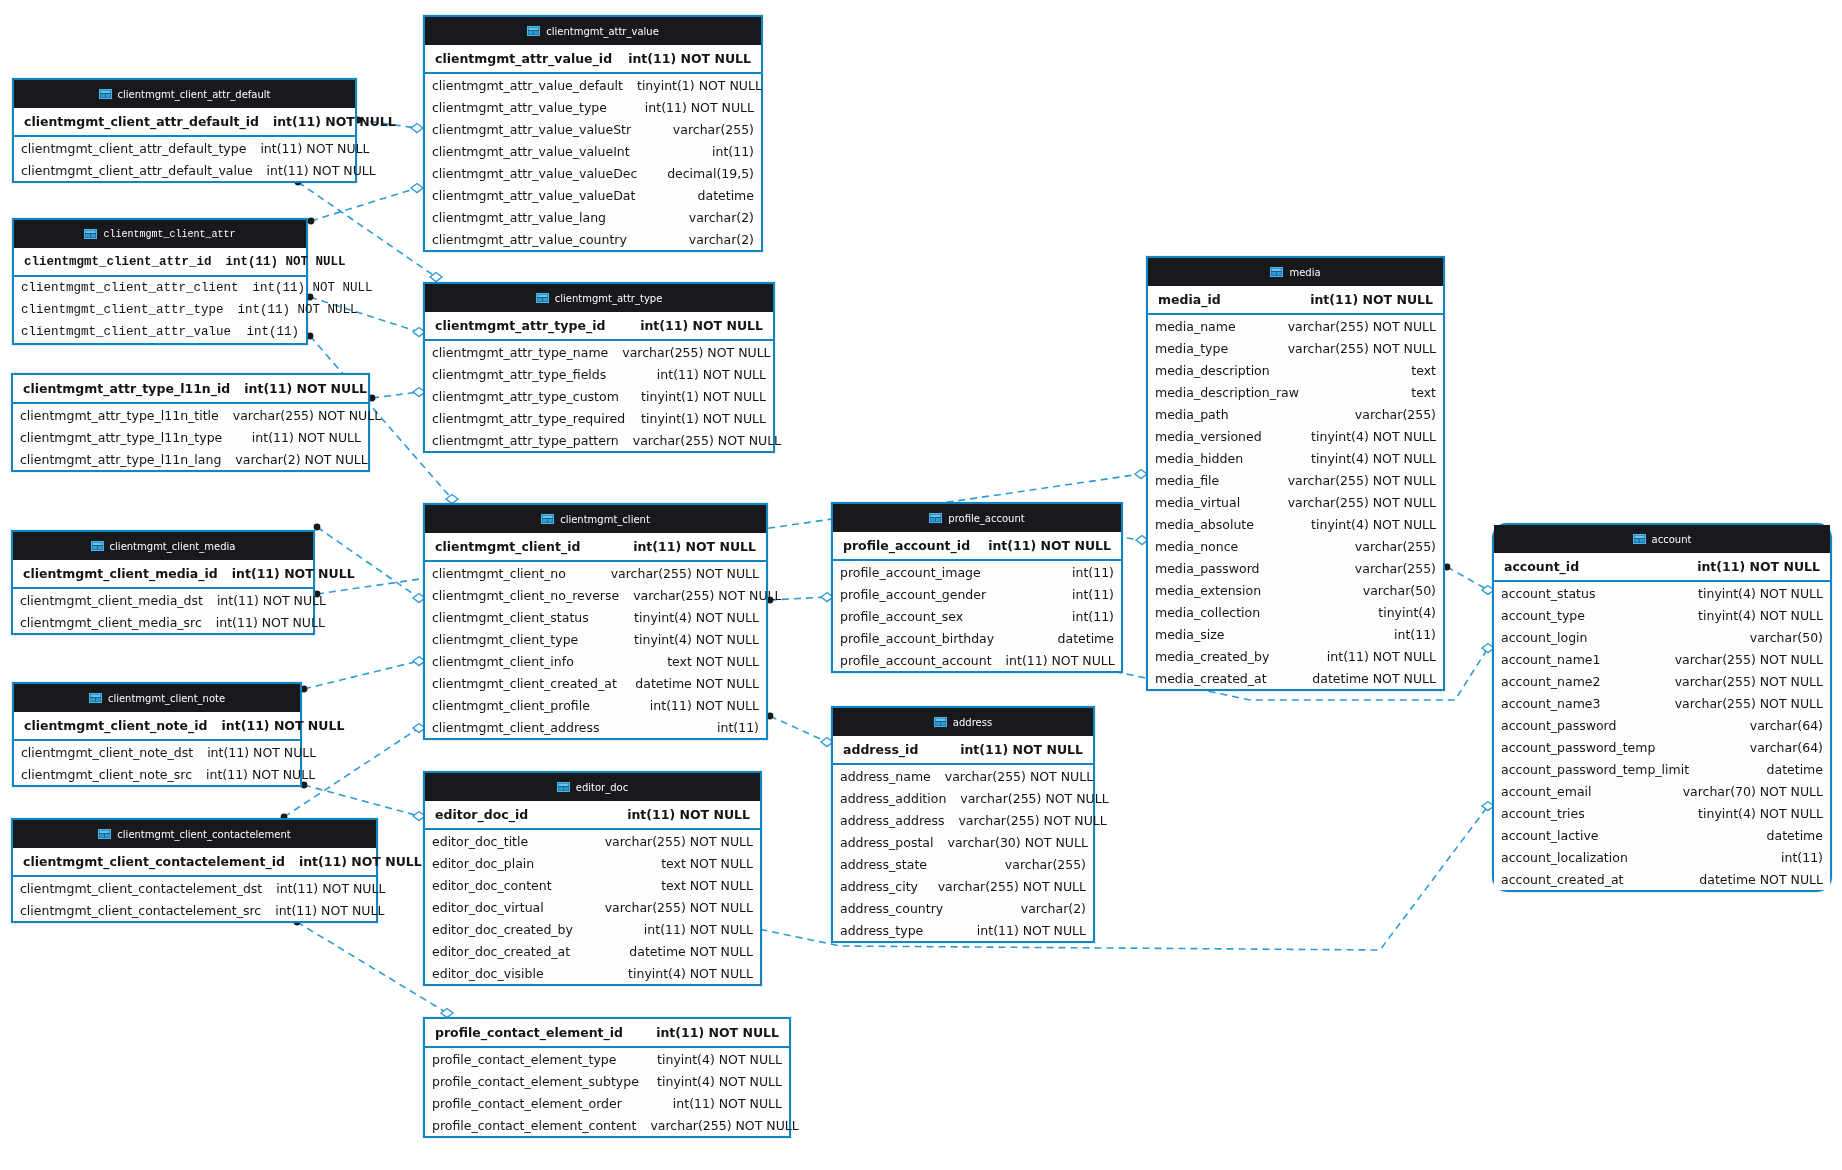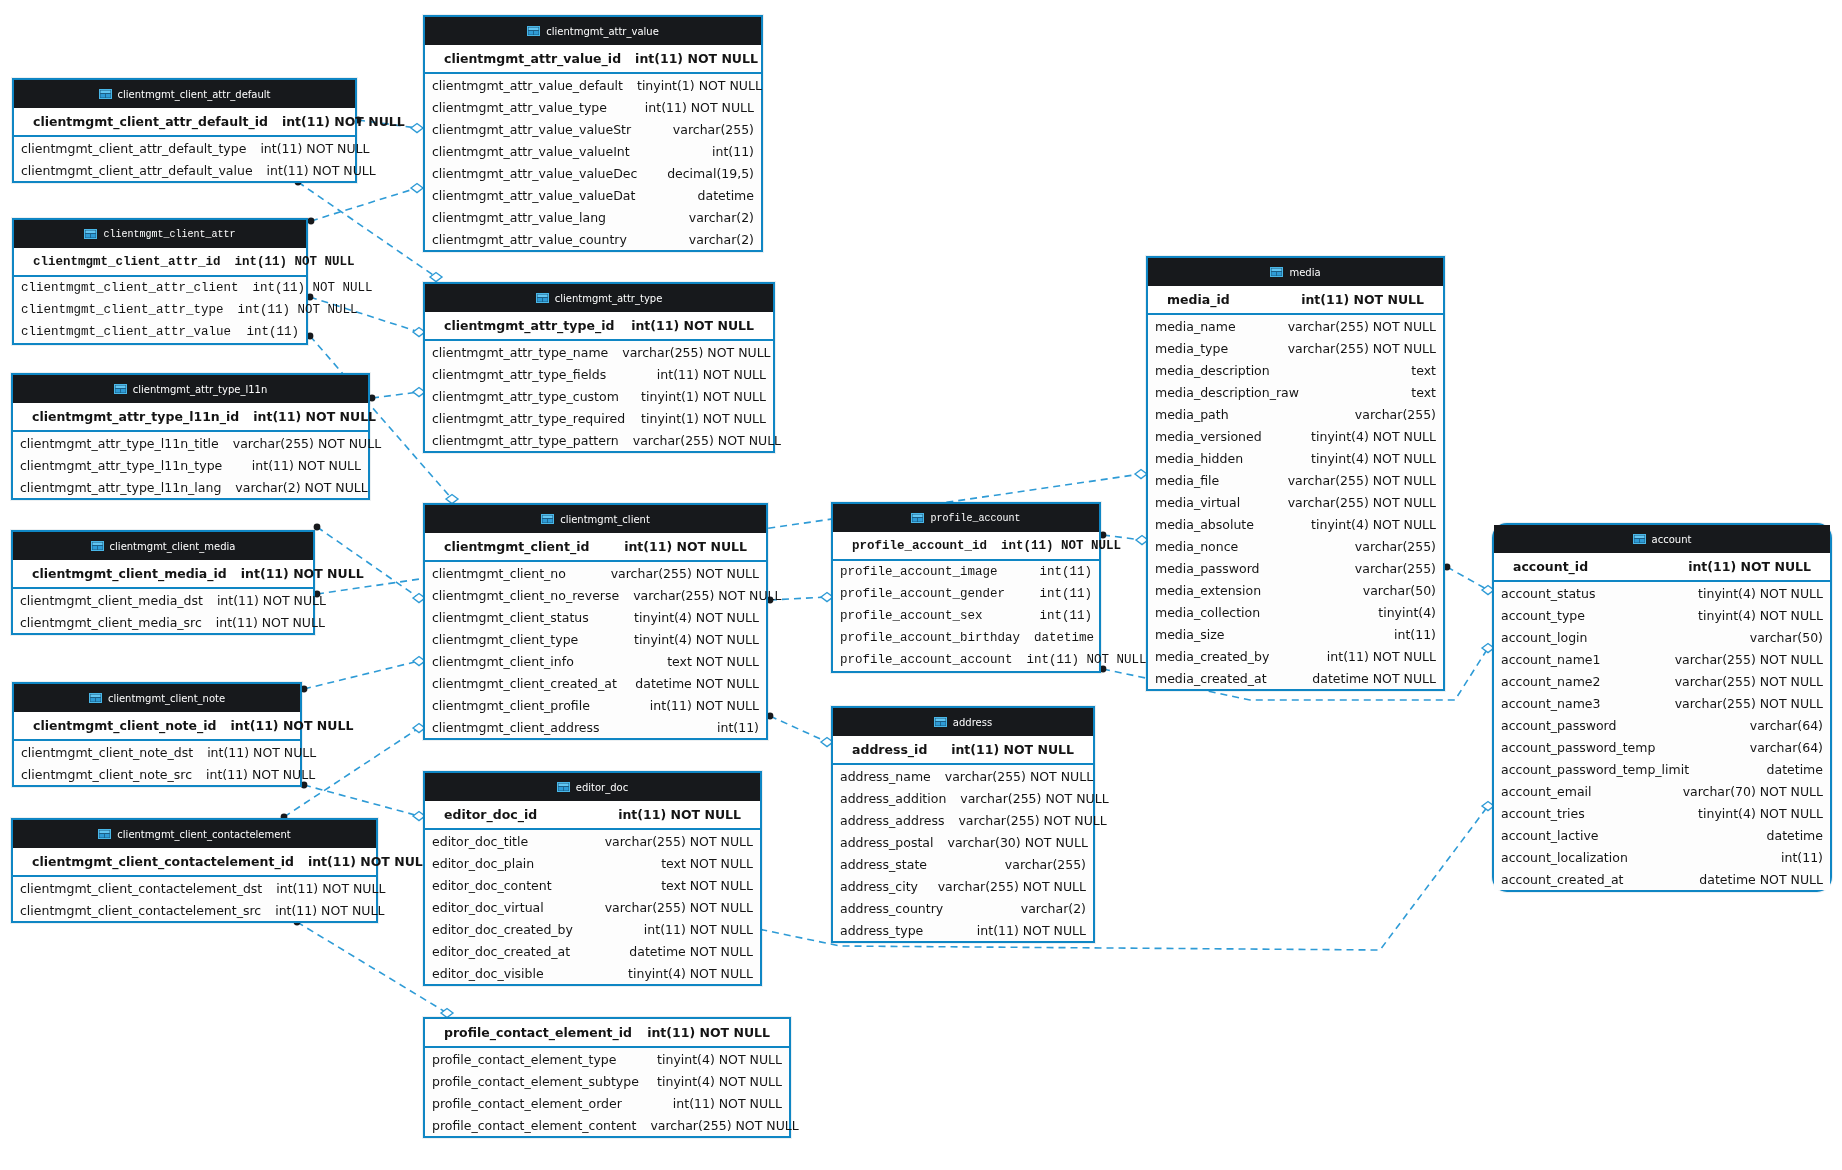--- a/index.html
+++ b/index.html
@@ -18,21 +18,21 @@
   }
   .thead{
     height:28px;background:var(--hbg,#17191c);color:var(--htx,#fff);
     display:flex;align-items:center;justify-content:center;gap:6px;
     font-size:10px;
   }
   .ticon{display:flex;align-items:center;}
   .pkrow{
     height:27px;border-bottom:2px solid var(--border,#0f86c4);
     display:flex;align-items:center;justify-content:space-between;
-    padding:0 19px;font-weight:bold;background:#fff;
+    padding:0 10px;font-weight:bold;background:#fff;
   }
   .row{
     height:22px;display:flex;align-items:center;justify-content:space-between;
     padding:0 7px;background:var(--rbg,#fdfdfd);
   }
   .fname{white-space:nowrap;}
   .ftype{white-space:nowrap;margin-left:14px;}
 </style>
 </head>
 <body>
@@ -192,31 +192,20 @@
         <div class="row">
           <span class="fname">clientmgmt_client_attr_type</span>
           <span class="ftype">int(11) NOT NULL</span>
         </div>
         <div class="row">
           <span class="fname">clientmgmt_client_attr_value</span>
           <span class="ftype">int(11)</span>
         </div>
       </div>
       <div class="table" style="left: 11px; top: 373px; width: 359px;">
-        <div class="thead">
-          <span class="ticon">
-            <svg viewBox="0 0 13 10" width="13" height="10" aria-hidden="true">
-              <rect x="0.5" y="0.5" width="12" height="9" fill="#1b5e86" stroke="#49b7e8"></rect>
-              <rect x="1.5" y="1.5" width="10" height="2.5" fill="#62c6f2"></rect>
-              <rect x="1.5" y="5" width="4.6" height="3.5" fill="#2e9bd6"></rect>
-              <rect x="6.9" y="5" width="4.6" height="3.5" fill="#2e9bd6"></rect>
-            </svg>
-          </span>
-          <span>clientmgmt_attr_type_l11n</span>
-        </div>
         <div class="pkrow">
           <span class="fname">clientmgmt_attr_type_l11n_id</span>
           <span class="ftype">int(11) NOT NULL</span>
         </div>
         <div class="row">
           <span class="fname">clientmgmt_attr_type_l11n_title</span>
           <span class="ftype">varchar(255) NOT NULL</span>
         </div>
         <div class="row">
           <span class="fname">clientmgmt_attr_type_l11n_type</span>
@@ -448,21 +437,21 @@
         </div>
         <div class="row">
           <span class="fname">profile_contact_element_order</span>
           <span class="ftype">int(11) NOT NULL</span>
         </div>
         <div class="row">
           <span class="fname">profile_contact_element_content</span>
           <span class="ftype">varchar(255) NOT NULL</span>
         </div>
       </div>
-      <div class="table" style="left: 831px; top: 502px; width: 270px; font-family: Liberation Mono, monospace;">
+      <div class="table" style="left: 831px; top: 502px; width: 292px;">
         <div class="thead">
           <span class="ticon">
             <svg viewBox="0 0 13 10" width="13" height="10" aria-hidden="true">
               <rect x="0.5" y="0.5" width="12" height="9" fill="#1b5e86" stroke="#49b7e8"></rect>
               <rect x="1.5" y="1.5" width="10" height="2.5" fill="#62c6f2"></rect>
               <rect x="1.5" y="5" width="4.6" height="3.5" fill="#2e9bd6"></rect>
               <rect x="6.9" y="5" width="4.6" height="3.5" fill="#2e9bd6"></rect>
             </svg>
           </span>
           <span>profile_account</span>

